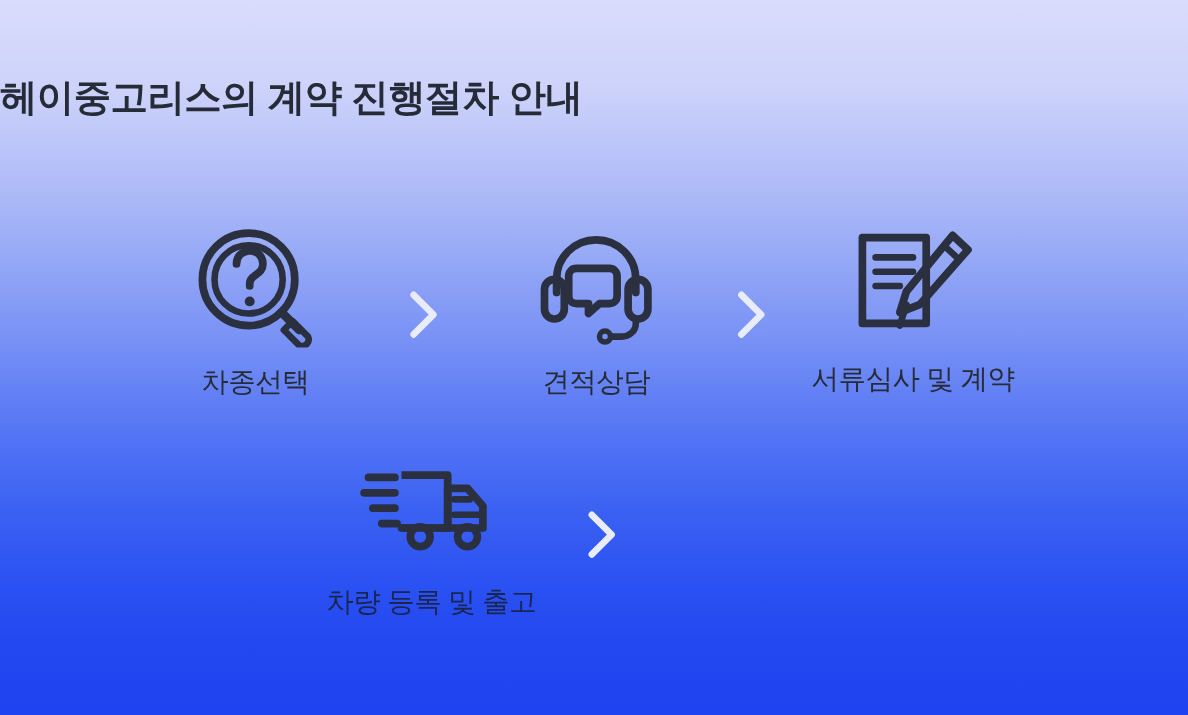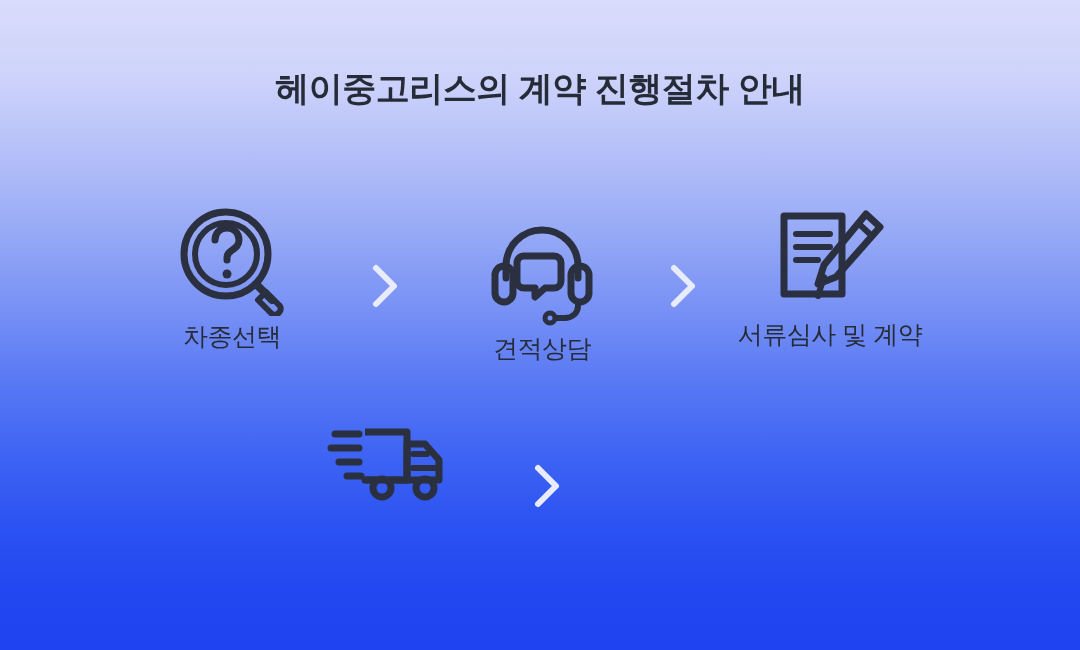--- a/index.html
+++ b/index.html
@@ -27,53 +27,52 @@
         #2a51f2 82%,
         #2348f1 90%,
         #1f43f0 100%);
     overflow: hidden;
   }
   #title {
     position: absolute;
     top: 66px;
     left: 0;
     width: 1080px;
-    text-align: center;
     font-size: 34px;
     font-weight: bold;
     color: #262b38;
     letter-spacing: -0.5px;
     white-space: nowrap;
   }
   .step {
     position: absolute;
     width: 220px;
     text-align: center;
   }
   .step .icon-box {
     height: 120px;
     display: flex;
     align-items: center;
     justify-content: center;
   }
   .step .label {
-    margin-top: 0;
+    margin-top: 10px;
     font-size: 25px;
     color: #262b38;
     white-space: nowrap;
     letter-spacing: -0.5px;
   }
   .arrow {
     position: absolute;
     font-size: 0;
     line-height: 0;
   }
   
   #step-1 { left: 122px; top: 200px; }
-  #step-2 { left: 432px; top: 212px; }
+  #step-2 { left: 432px; top: 200px; }
   #step-3 { left: 720px; top: 198px; }
   #arrow-1 { left: 366px; top: 258px; }
   #arrow-2 { left: 664px; top: 258px; }
   
   #step-4 { left: 282px; top: 400px; }
   #step-5 { left: 580px; top: 400px; }
   #arrow-3 { left: 528px; top: 458px; }
 
   #step-4 .label, #step-5 .label { color: #1a2550; }
   #step-2 .icon-box svg, #step-1 .icon-box svg, #step-3 .icon-box svg { display: block; }
@@ -144,20 +143,21 @@
         <path d="M38 22h42v48H38" stroke="#2b3040" stroke-width="7" stroke-linejoin="round" fill="none"></path>
         <path d="M80 34h18l14 16v20H80z" stroke="#2b3040" stroke-width="7" stroke-linejoin="round" fill="none"></path>
         <path d="M86 44h14" stroke="#2b3040" stroke-width="6" stroke-linecap="round"></path>
         <path d="M86 58h22" stroke="#2b3040" stroke-width="6" stroke-linecap="round"></path>
         <path d="M8 24h24M4 38h28M12 52h20M20 66h14" stroke="#2b3040" stroke-width="7" stroke-linecap="round"></path>
         <path d="M38 70h10M62 70h18" stroke="#2b3040" stroke-width="7" stroke-linecap="round"></path>
         <circle cx="55" cy="78" r="9" stroke="#2b3040" stroke-width="7" fill="none"></circle>
         <circle cx="98" cy="78" r="9" stroke="#2b3040" stroke-width="7" fill="none"></circle>
       </svg>
     </div>
+    <div class="label">차량 등록 및 출고</div>
   </div>
 
   <div class="arrow" id="arrow-3">
     <svg width="40" height="56" viewBox="0 0 40 56" fill="none">
       <path d="M10 10l18 18-18 18" stroke="#e8ecfd" stroke-width="6" stroke-linecap="round" stroke-linejoin="round"></path>
     </svg>
   </div>
 
 
 </div>

